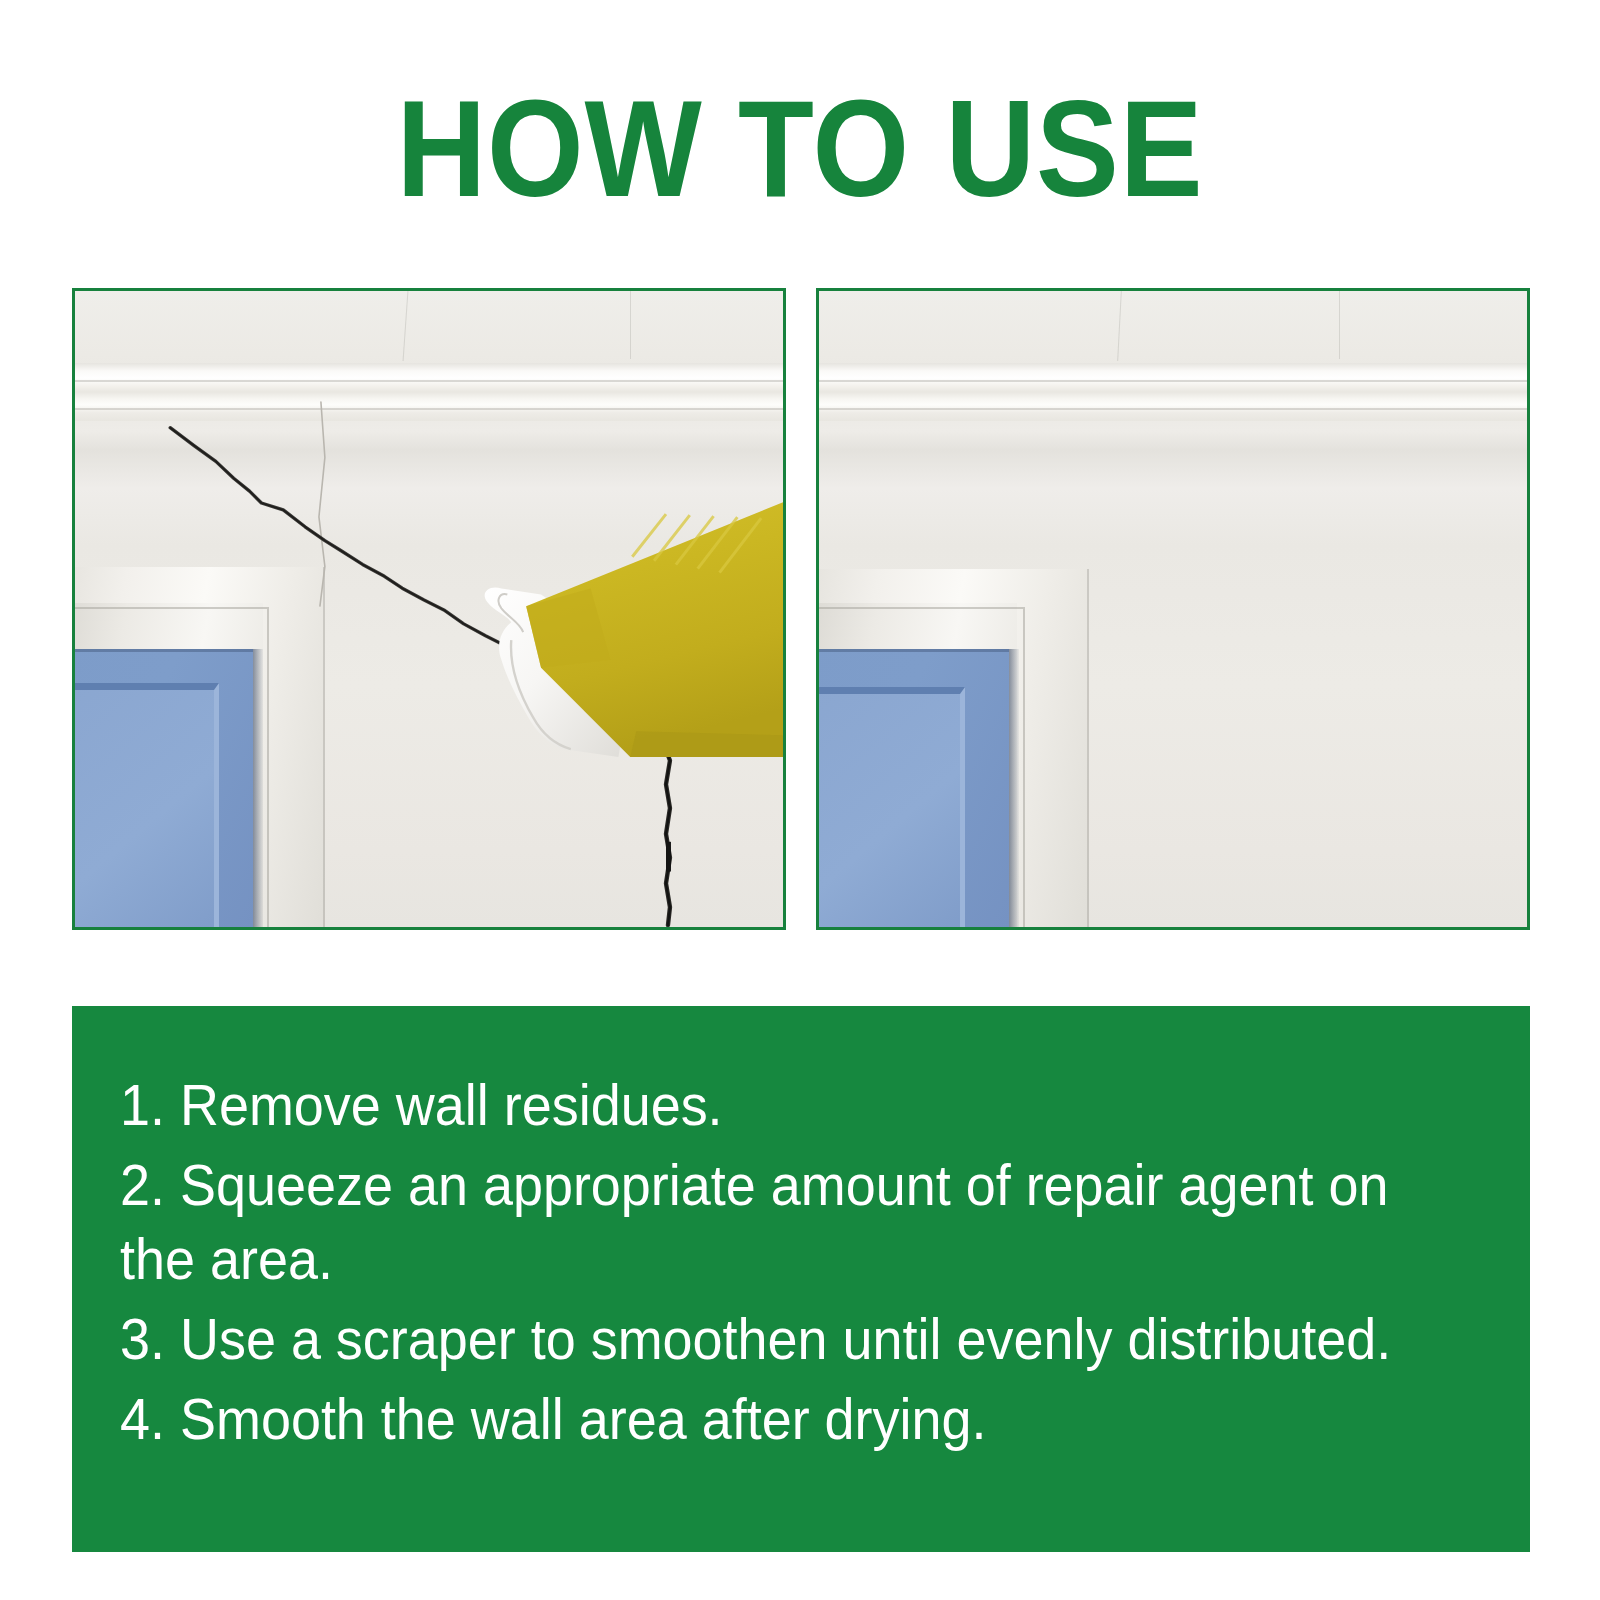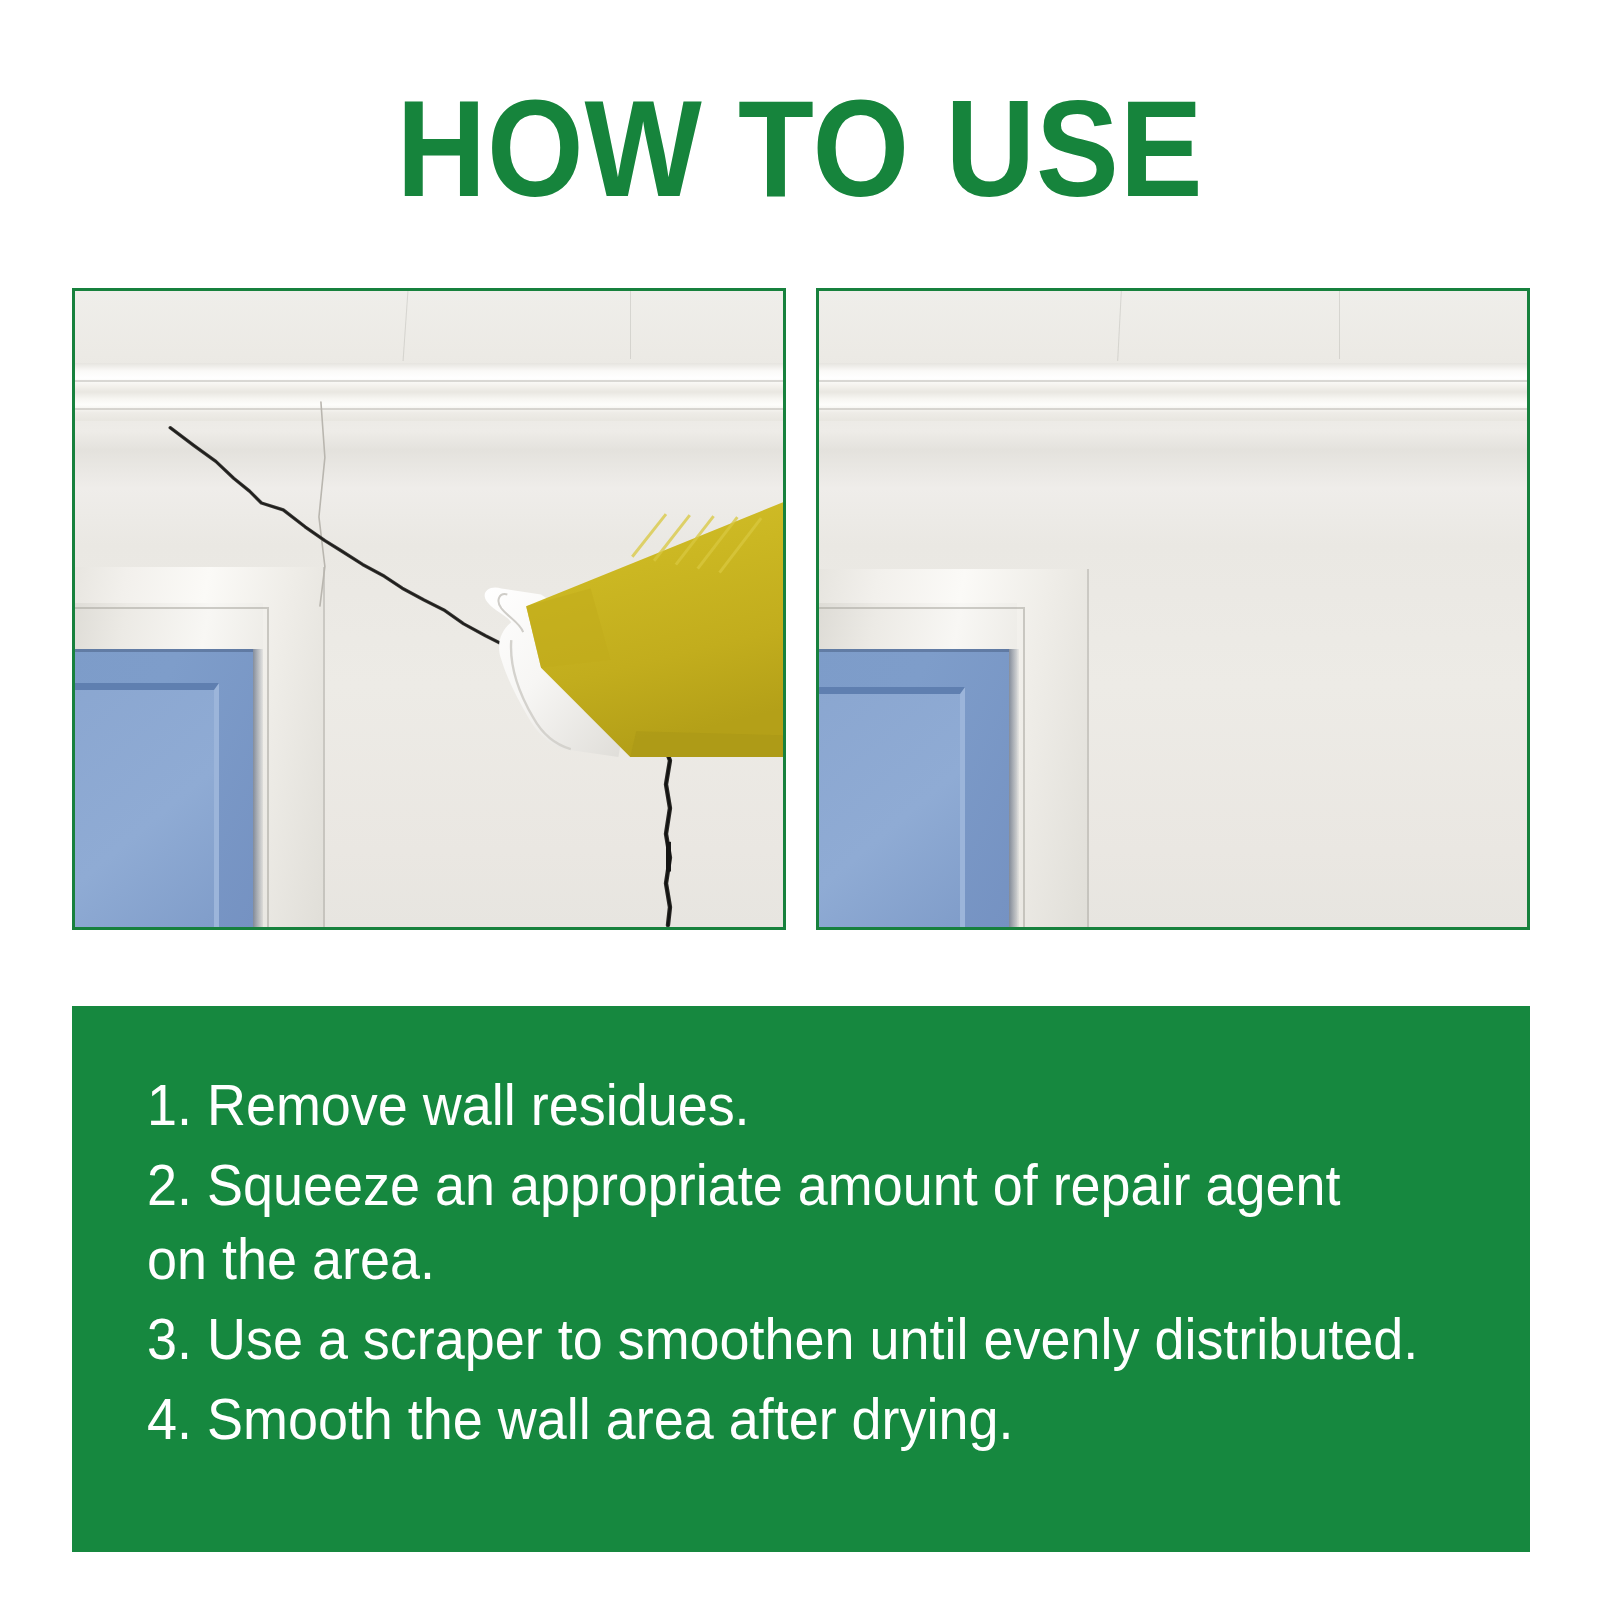--- a/index.html
+++ b/index.html
@@ -161,21 +161,21 @@
 
   
   #instructions {
     position: absolute;
     left: 72px;
     top: 1006px;
     width: 1458px;
     height: 546px;
     background: #16883f;
     box-sizing: border-box;
-    padding: 62px 46px 0 75px;
+    padding: 62px 46px 0 48px;
   }
   .step {
     color: #ffffff;
     font-family: "Liberation Sans", sans-serif;
     font-weight: normal;
     font-size: 58px;
     line-height: 74px;
     transform: scaleX(0.93);
     transform-origin: left center;
     white-space: nowrap;

